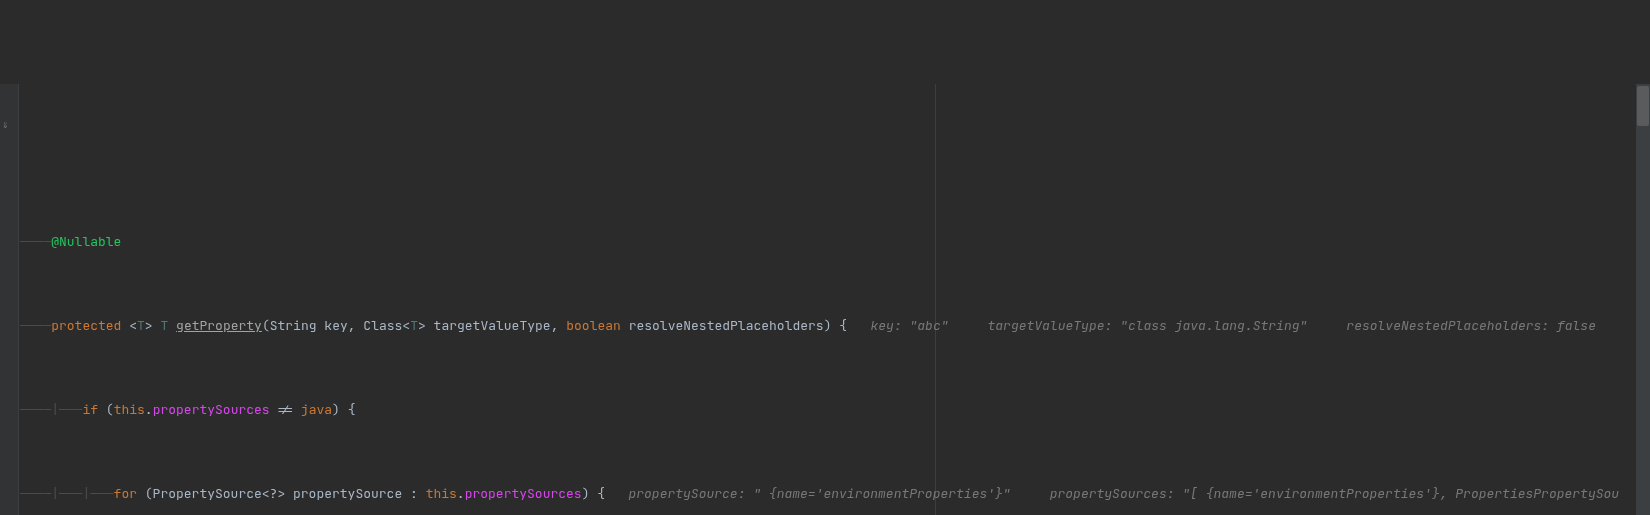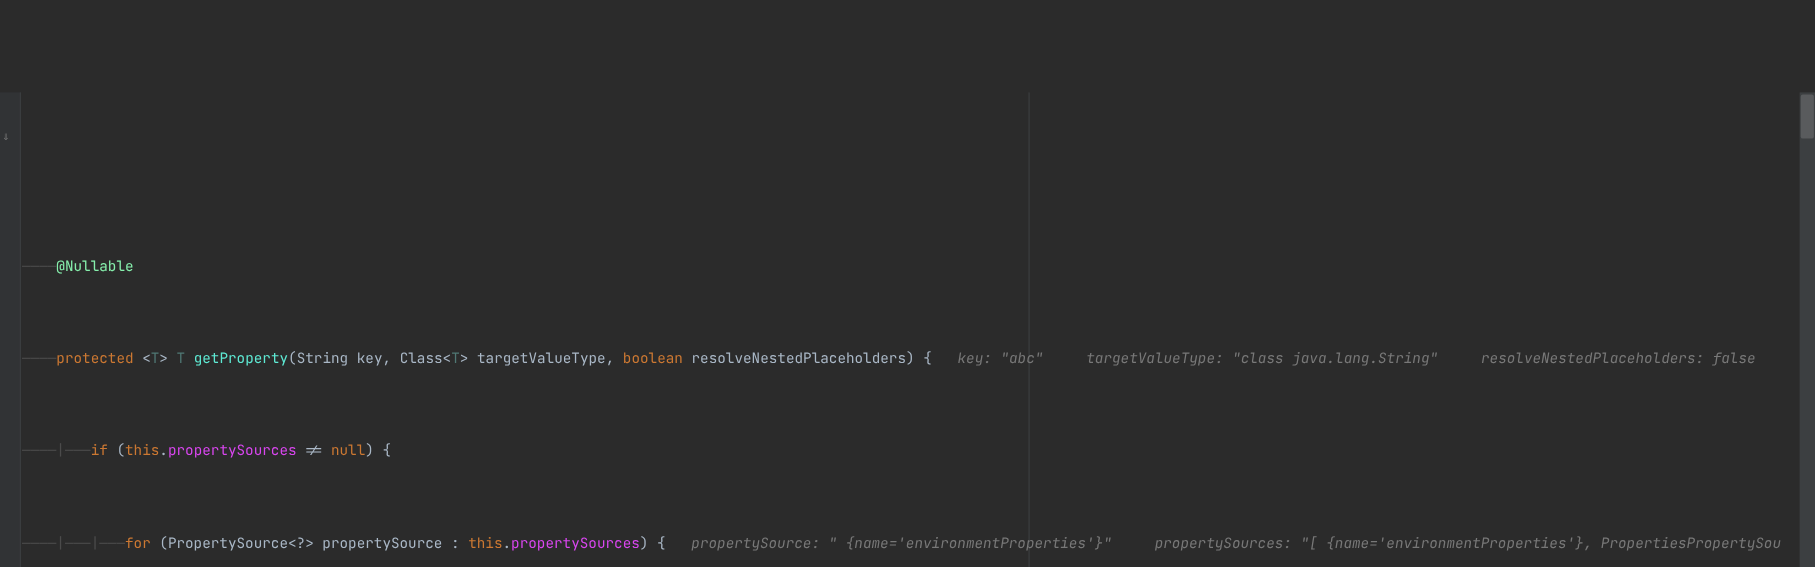--- a/index.html
+++ b/index.html
@@ -20,23 +20,23 @@
   }
   .line {
     height: 21px;
     display: flex;
     align-items: center;
     padding-left: 20px;
     position: relative;
   }
   .guide { color: #4b4b4b; }
   .kw { color: #cc7832; }
-  .anno { color: #86efac; }
+  .anno { color: #22c55e; }
   .type { color: #507874; }
-  .method { color: #5eead4; }
+  .method { color: #a3a3a3; text-decoration: underline; }
   .field { color: #d946ef; }
   .null { color: #cc7832; }
   .comment-inlay { color: #787878; font-style: italic; }
   .default { color: #a9b7c6; }
   .gutter-left {
     position: absolute;
     left: 0;
     top: 0;
     bottom: 0;
     width: 18px;
@@ -88,21 +88,21 @@
   <div class="dl-icon">⇓</div>
   <div class="right-margin"></div>
   <div class="scrollbar">
     <div class="scrollbar-thumb"></div>
   </div>
 
   <div class="line"><span class="guide">————</span><span class="anno">@Nullable</span></div>
 
   <div class="line"><span class="guide">————</span><span class="kw">protected</span><span class="default"> </span><span class="default">&lt;</span><span class="type">T</span><span class="default">&gt;</span><span class="default"> </span><span class="type">T</span><span class="default"> </span><span class="method">getProperty</span><span class="default">(</span><span class="default">String</span><span class="default"> </span><span class="default">key</span><span class="default">, </span><span class="default">Class&lt;</span><span class="type">T</span><span class="default">&gt;</span><span class="default"> </span><span class="default">targetValueType</span><span class="default">, </span><span class="kw">boolean</span><span class="default"> </span><span class="default">resolveNestedPlaceholders</span><span class="default">) {</span><span>   </span><span class="comment-inlay">key: "abc"</span><span>     </span><span class="comment-inlay">targetValueType: "class java.lang.String"</span><span>     </span><span class="comment-inlay">resolveNestedPlaceholders: false</span></div>
 
-  <div class="line"><span class="guide">————|———</span><span class="kw">if</span><span class="default"> (</span><span class="kw">this</span><span class="default">.</span><span class="field">propertySources</span><span class="default"> != </span><span class="null">null</span><span class="default">) {</span></div>
+  <div class="line"><span class="guide">————|———</span><span class="kw">if</span><span class="default"> (</span><span class="kw">this</span><span class="default">.</span><span class="field">propertySources</span><span class="default"> != </span><span class="null">java</span><span class="default">) {</span></div>
 
   <div class="line"><span class="guide">————|———|———</span><span class="kw">for</span><span class="default"> (PropertySource&lt;?&gt; propertySource : </span><span class="kw">this</span><span class="default">.</span><span class="field">propertySources</span><span class="default">) {</span><span>   </span><span class="comment-inlay">propertySource: " {name='environmentProperties'}"</span><span>     </span><span class="comment-inlay">propertySources: "[ {name='environmentProperties'}, PropertiesPropertySou</span></div>
 
   
 
   
 
   
 
   

